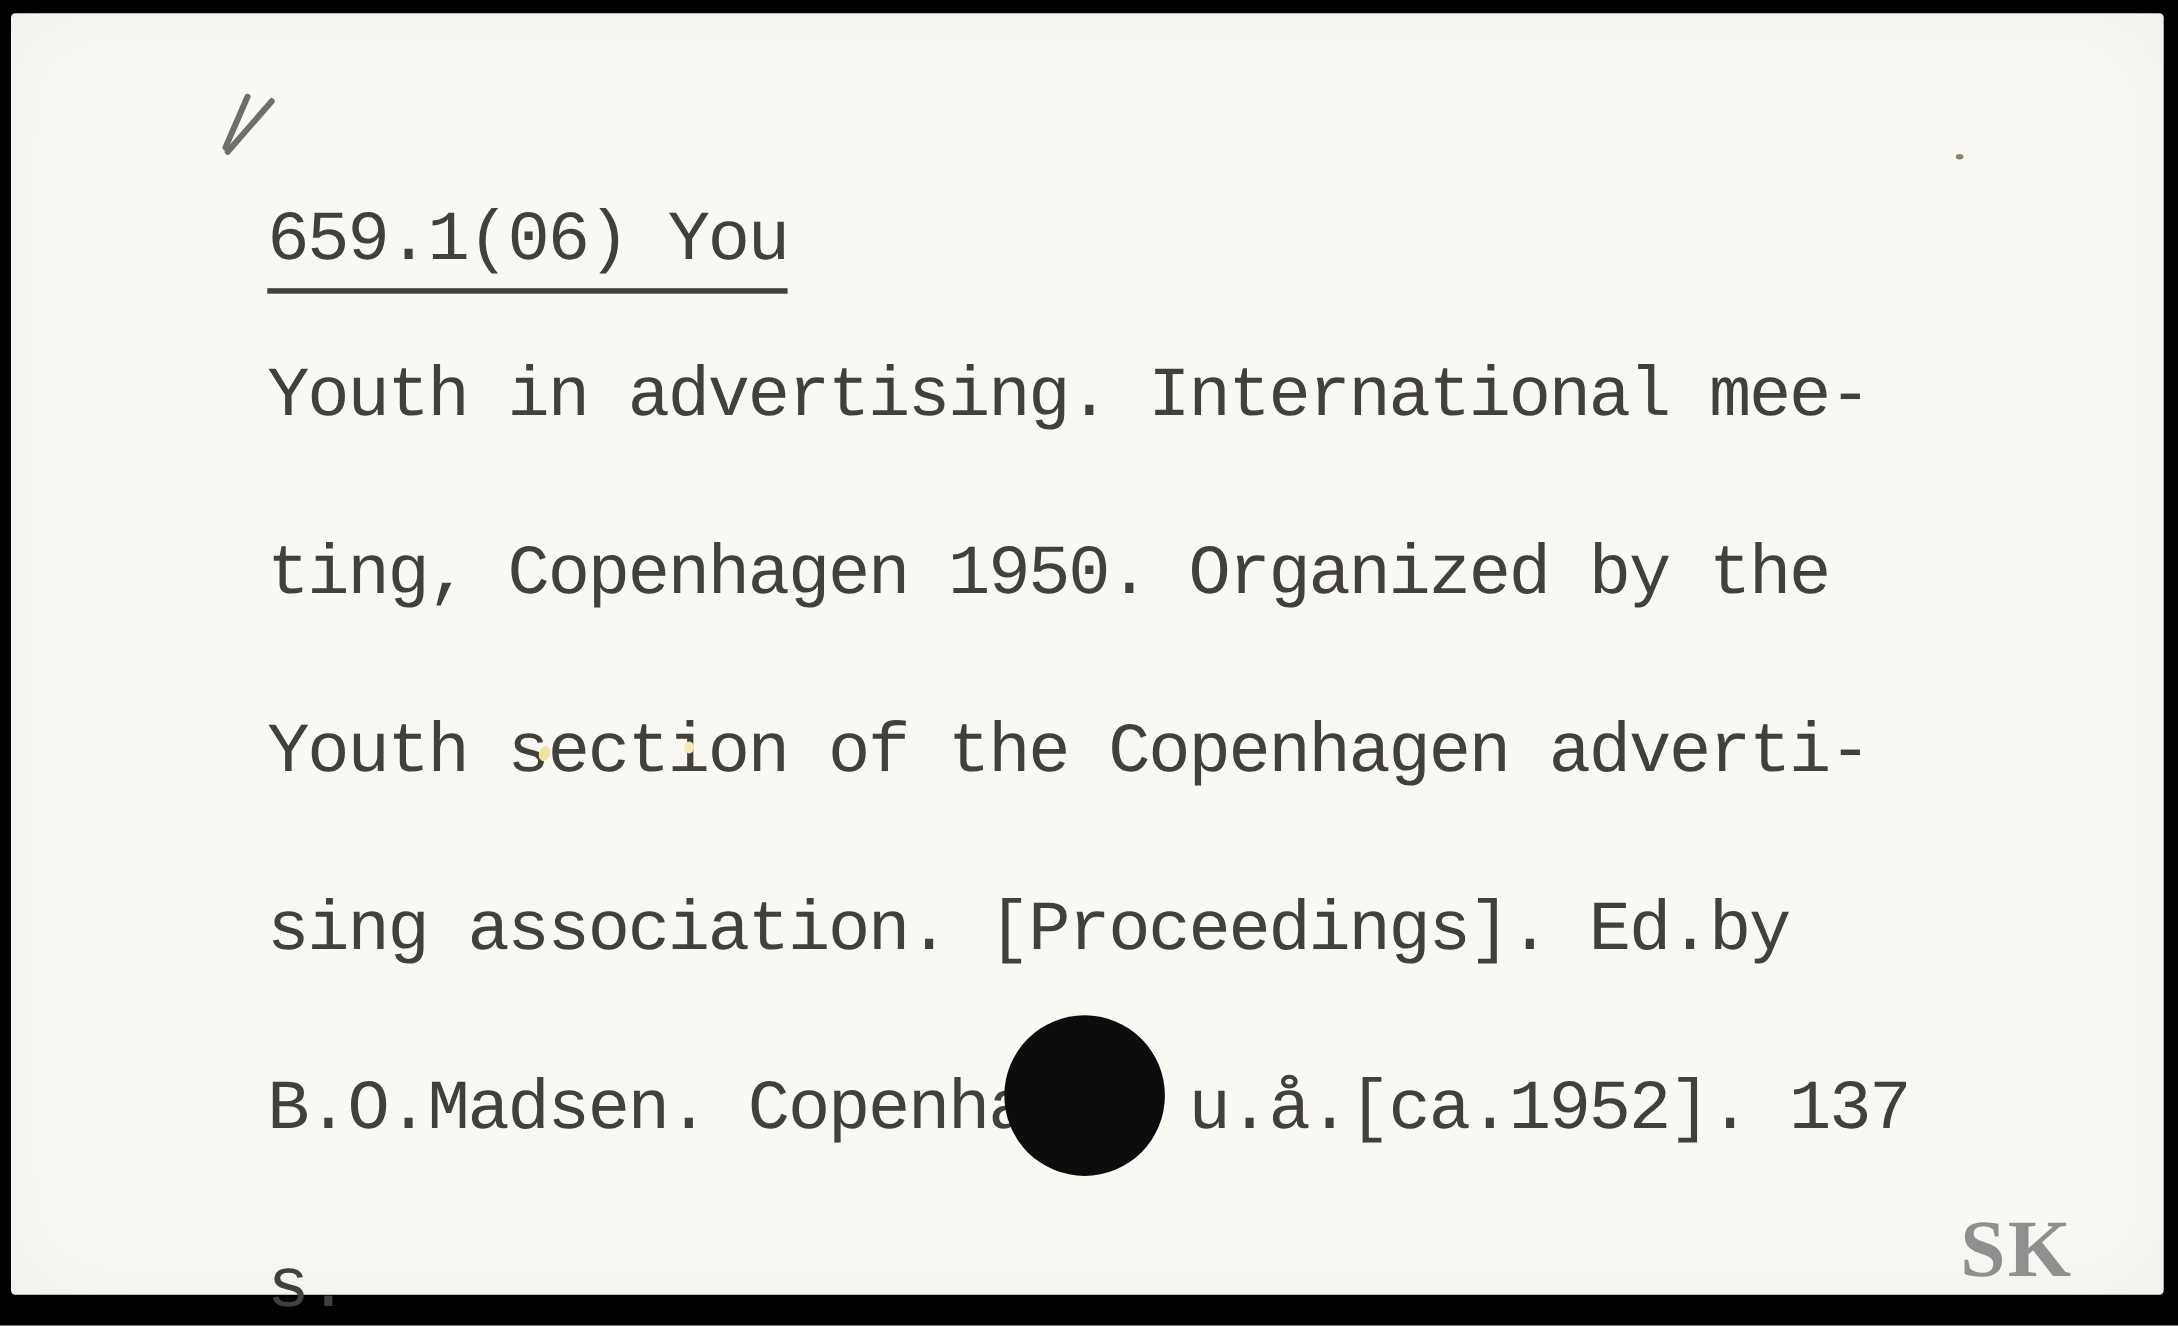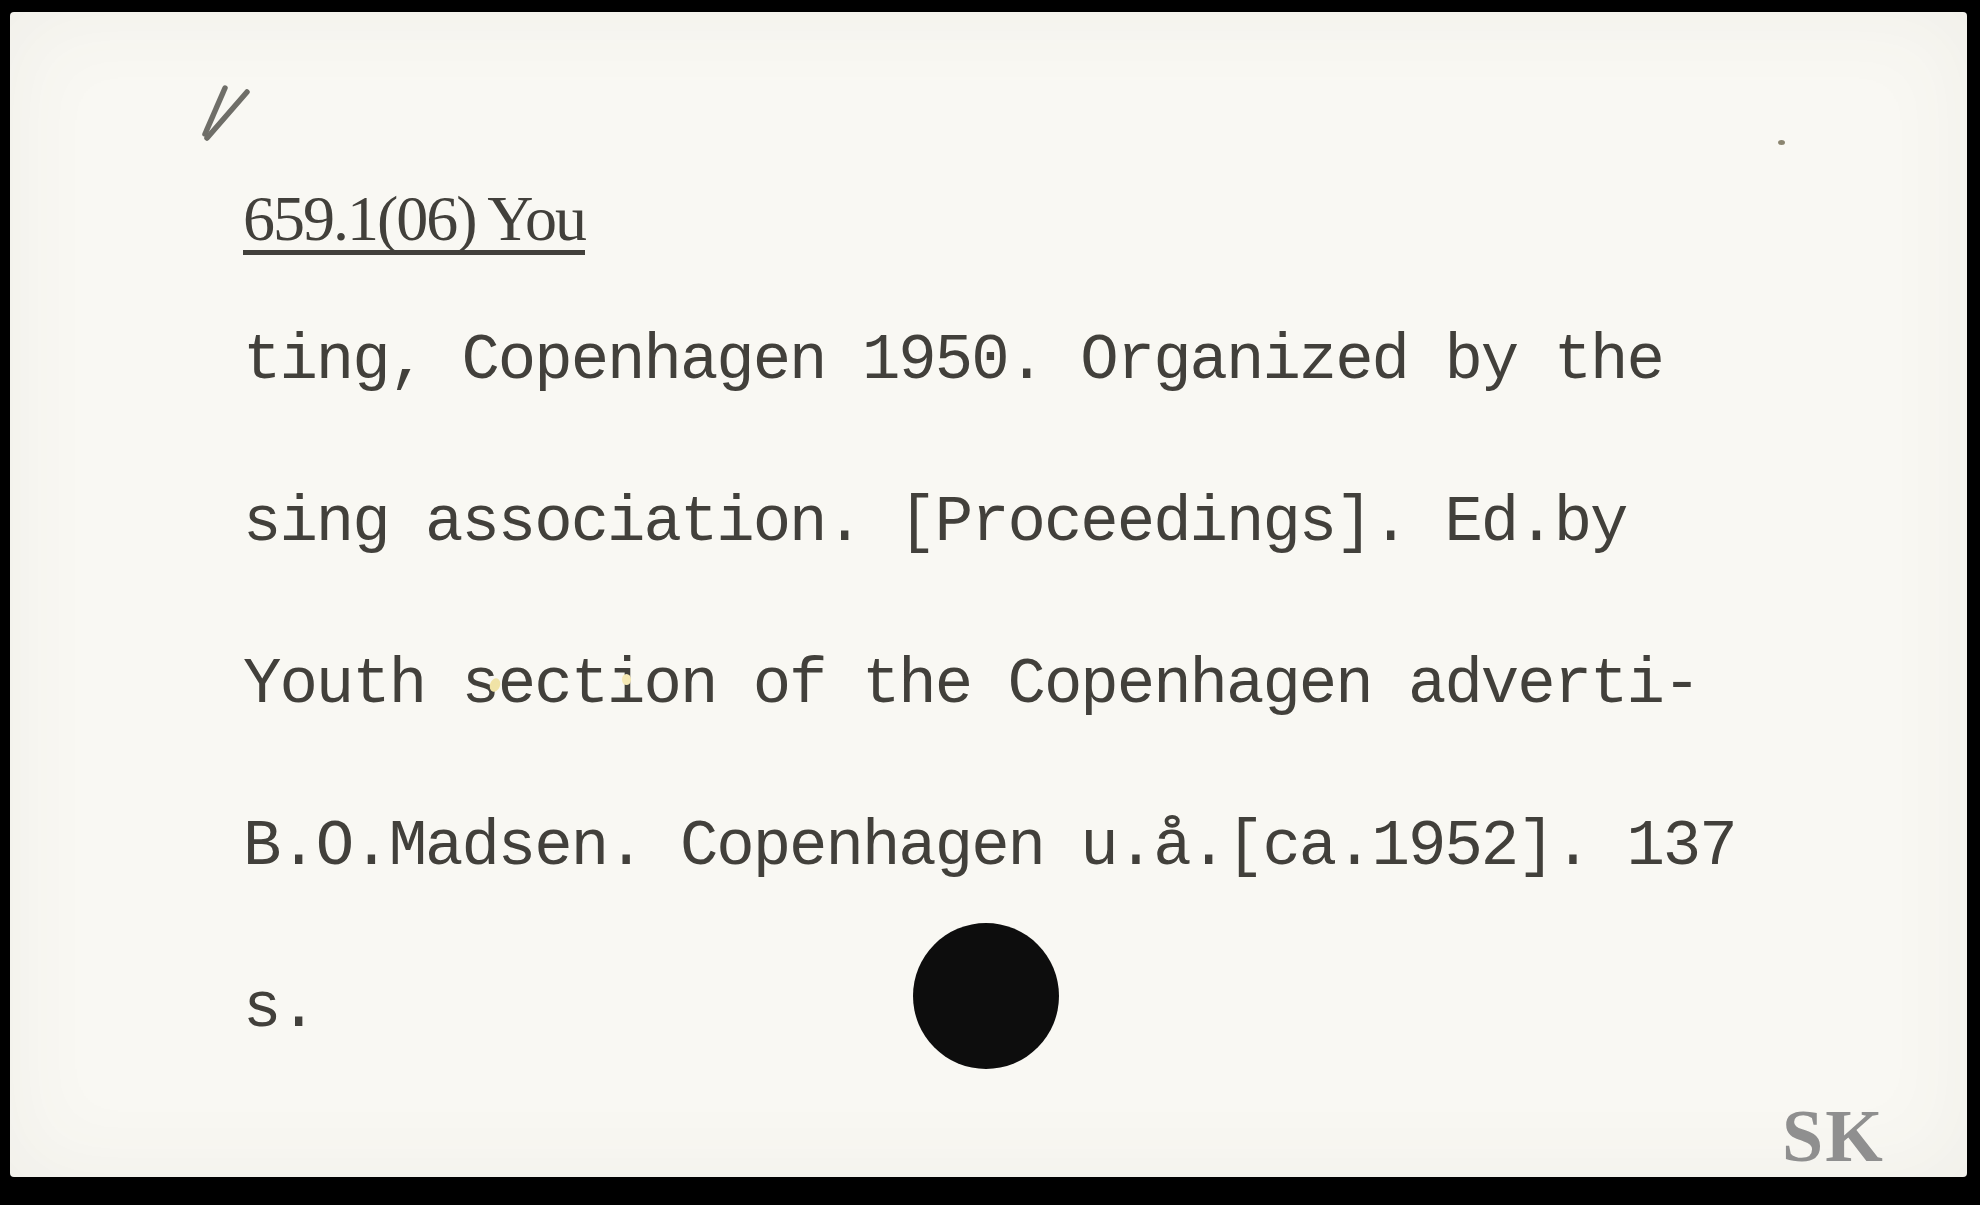--- a/index.html
+++ b/index.html
@@ -39,22 +39,21 @@
     fill:none;
   }
   .classification{
     position:absolute;left:233px;top:52px;
     font-size:64px;letter-spacing:-2px;line-height:62px;
     white-space:pre;
   }
   .underlined{
     display:inline-block;
     border-bottom:5px solid var(--ink);
-    padding-bottom:0;
-    font-family:Liberation Serif, serif;
+    padding-bottom:12px;
   }
   .body-text{
     position:absolute;left:233px;top:214px;
     font-size:64px;letter-spacing:-2px;line-height:54px;
     white-space:pre;
   }
   .hole{
     position:absolute;left:903px;top:911px;
     width:146px;height:146px;
     background:var(--hole);
@@ -83,23 +82,24 @@
     <svg class="checkmark" viewBox="0 0 58 66" aria-hidden="true">
       <path d="M52 10 L12 56"></path>
       <path d="M30 6 L10 52"></path>
     </svg>
 
     <div class="classification">
       <div><span class="underlined">659.1(06) You</span></div>
     </div>
 
     <div class="body-text">
+      <div>Youth in advertising. International mee-</div>
       <div>ting, Copenhagen 1950. Organized by the</div>
+      <div>Youth section of the Copenhagen adverti-</div>
       <div>sing association. [Proceedings]. Ed.by</div>
-      <div>Youth section of the Copenhagen adverti-</div>
       <div>B.O.Madsen. Copenhagen u.å.[ca.1952]. 137</div>
       <div>s.</div>
     </div>
 
     <div class="hole"></div>
 
     <div class="stamp">SK</div>
 
     <div class="speck s1"></div>
     <div class="speck s2"></div>

